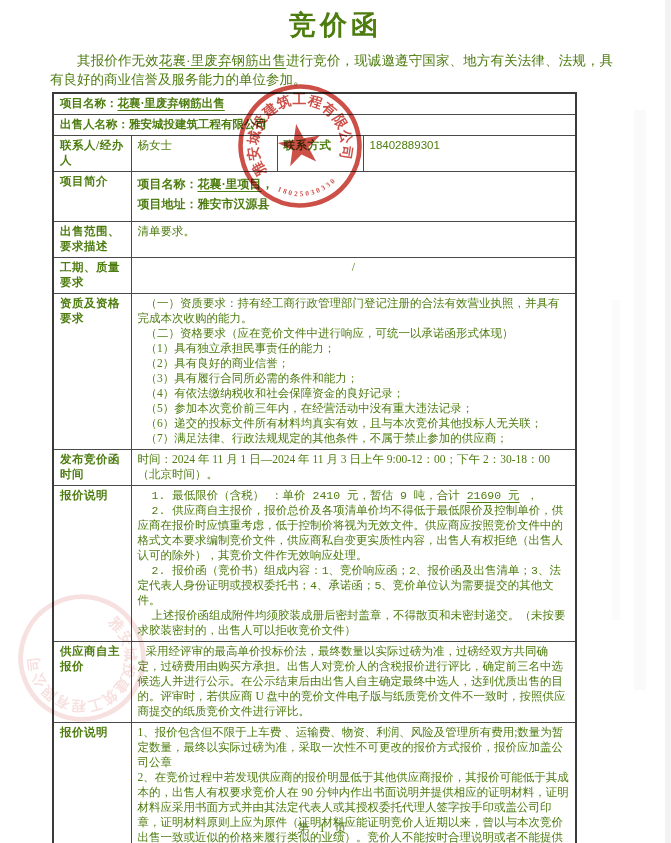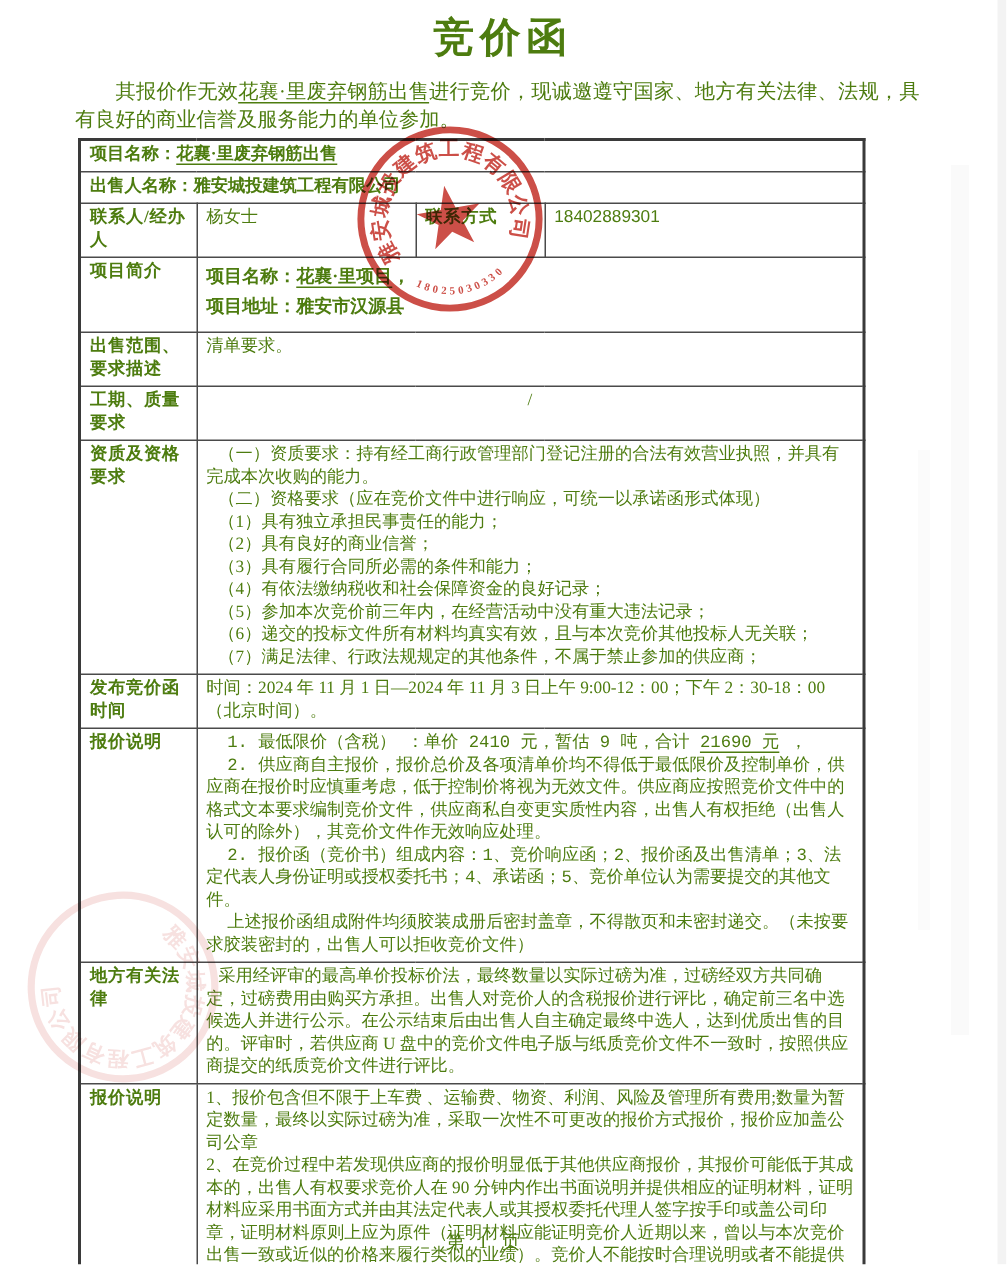--- a/index.html
+++ b/index.html
@@ -160,21 +160,21 @@
       <td class="lab lab-mid">报价说明</td>
       <td colspan="3">
         <div class="p-ind"><span>1. 最低限价（含税） ：单价 2410 元，暂估 9 吨，合计 </span><span class="u">21690 元</span><span> ，</span></div>
         <div class="p-ind">2. 供应商自主报价，报价总价及各项清单价均不得低于最低限价及控制单价，供应商在报价时应慎重考虑，低于控制价将视为无效文件。供应商应按照竞价文件中的格式文本要求编制竞价文件，供应商私自变更实质性内容，出售人有权拒绝（出售人认可的除外），其竞价文件作无效响应处理。</div>
         <div class="p-ind">2. 报价函（竞价书）组成内容：1、竞价响应函；2、报价函及出售清单；3、法定代表人身份证明或授权委托书；4、承诺函；5、竞价单位认为需要提交的其他文件。</div>
         <div class="p-ind">上述报价函组成附件均须胶装成册后密封盖章，不得散页和未密封递交。（未按要求胶装密封的，出售人可以拒收竞价文件）</div>
       </td>
     </tr>
 
     <tr class="r10">
-      <td class="lab">地方有关法律</td>
+      <td class="lab">供应商自主报价</td>
       <td colspan="3">
         <div class="qline">采用经评审的最高单价投标价法，最终数量以实际过磅为准，过磅经双方共同确定，过磅费用由购买方承担。出售人对竞价人的含税报价进行评比，确定前三名中选候选人并进行公示。在公示结束后由出售人自主确定最终中选人，达到优质出售的目的。评审时，若供应商 U 盘中的竞价文件电子版与纸质竞价文件不一致时，按照供应商提交的纸质竞价文件进行评比。</div>
       </td>
     </tr>
 
     <tr class="r11">
       <td class="lab">报价说明</td>
       <td colspan="3">
         <div>1、报价包含但不限于上车费 、运输费、物资、利润、风险及管理所有费用;数量为暂定数量，最终以实际过磅为准，采取一次性不可更改的报价方式报价，报价应加盖公司公章</div>
         <div>2、在竞价过程中若发现供应商的报价明显低于其他供应商报价，其报价可能低于其成本的，出售人有权要求竞价人在 90 分钟内作出书面说明并提供相应的证明材料，证明材料应采用书面方式并由其法定代表人或其授权委托代理人签字按手印或盖公司印章，证明材料原则上应为原件（证明材料应能证明竞价人近期以来，曾以与本次竞价出售一致或近似的价格来履行类似的业绩）。竞价人不能按时合理说明或者不能提供相应证明材料的，由评比小组认定该竞价人以低于成本报价竞标，其报价作无效</div>

